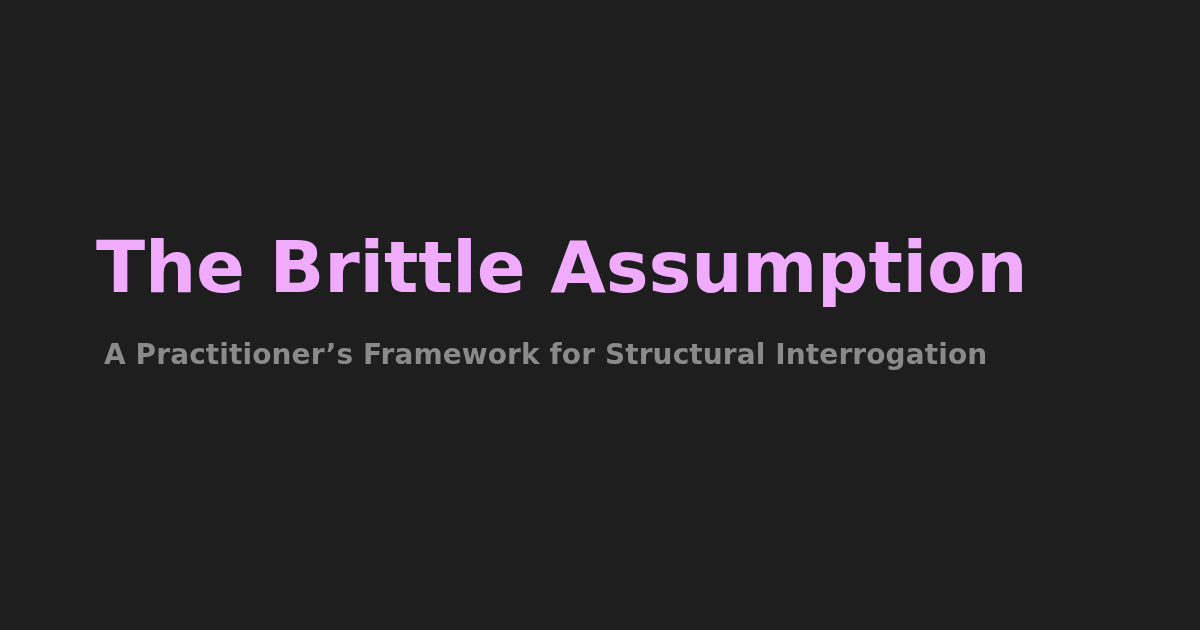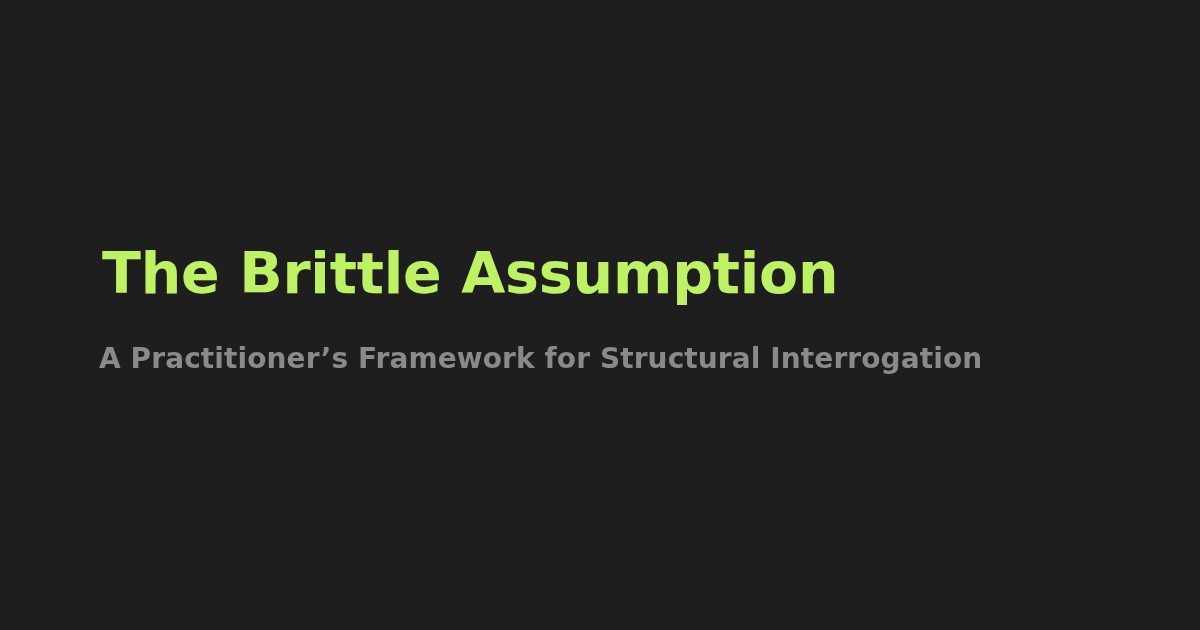--- a/index.html
+++ b/index.html
@@ -22,32 +22,32 @@
 
   
   .headline-block {
     position: absolute;
     left: 96px;
     top: 228px;
     width: 1000px;
   }
 
   .og-title {
-    margin: 6px;
+    margin: 0;
     font-family: "DejaVu Sans", "Liberation Sans", sans-serif;
     font-weight: bold;
-    font-size: 57px;
+    font-size: 72px;
     line-height: 78px;
     letter-spacing: -0.2px;
-    color: #bef264;
+    color: #f0abfc;
     white-space: nowrap;
   }
 
   .og-subtitle {
-    margin: 3px;
+    margin: 8px;
     padding-top: 24px;
     font-family: "DejaVu Sans", "Liberation Sans", sans-serif;
     font-weight: bold;
     font-size: 28px;
     line-height: 34px;
     letter-spacing: 0.1px;
     color: #8a8a8a;
     white-space: nowrap;
   }
 

